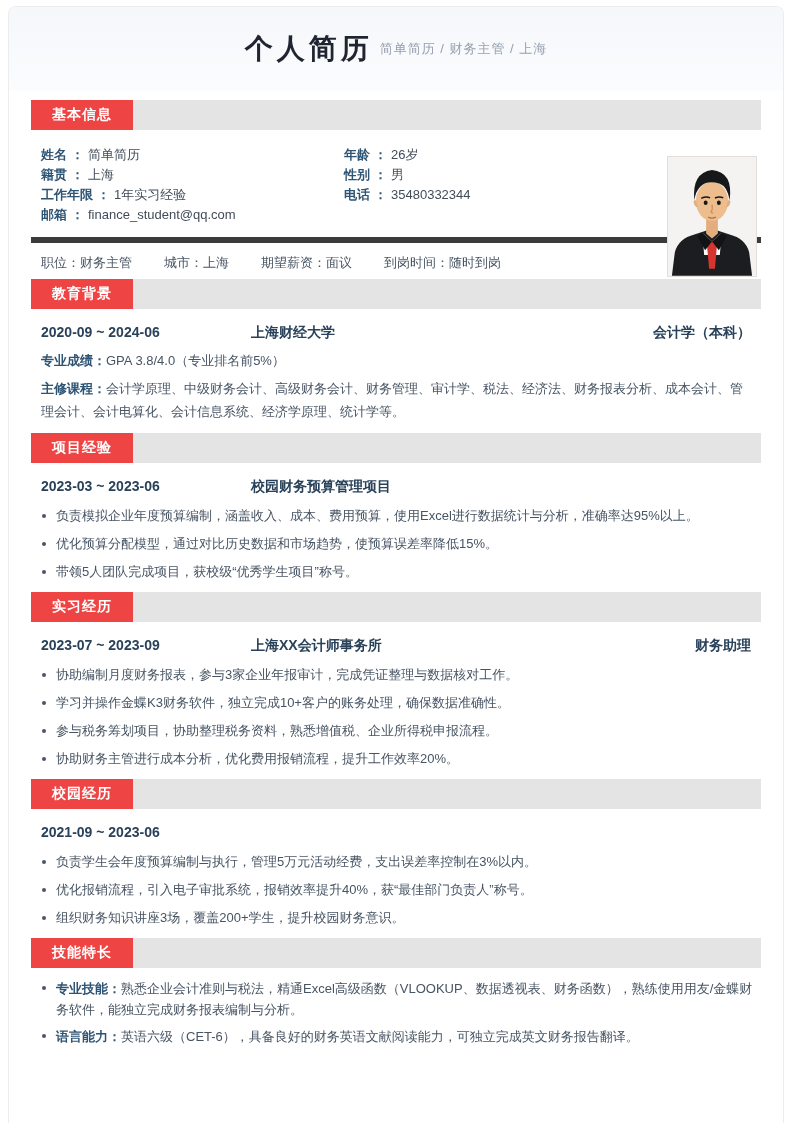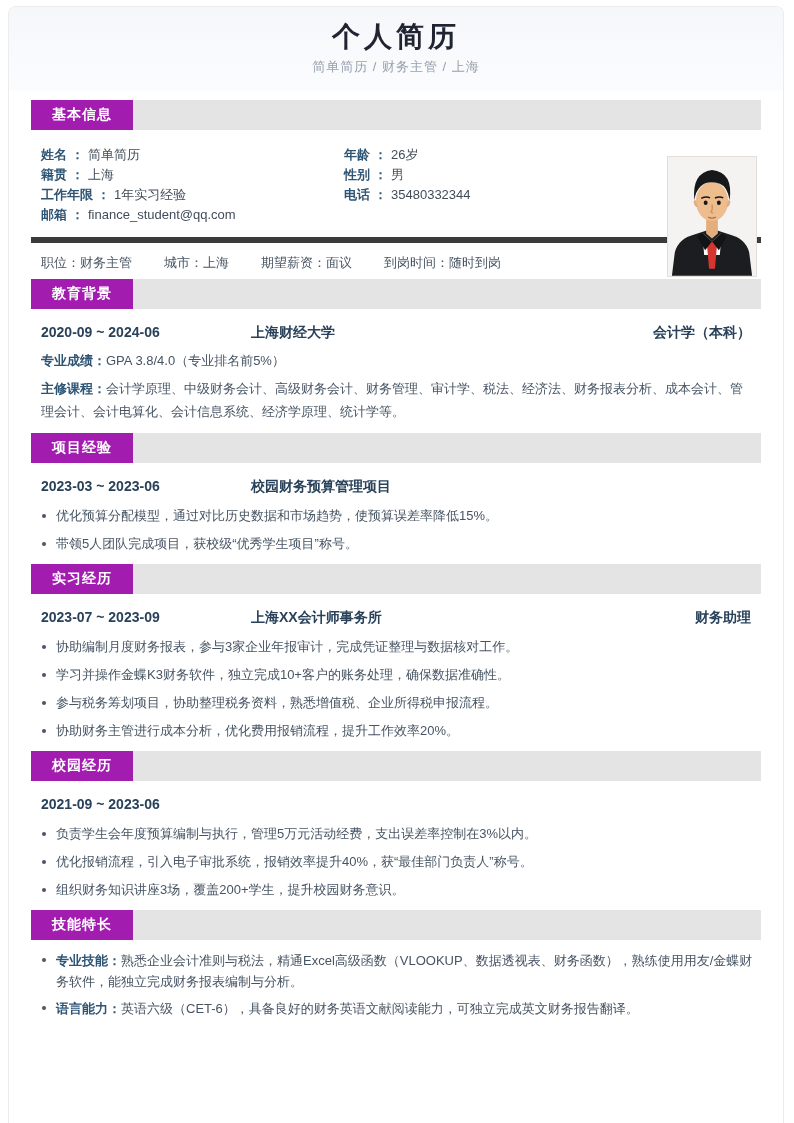--- a/index.html
+++ b/index.html
@@ -2,27 +2,27 @@
 <html><head>
 <meta charset="utf-8">
 <style>
   html,body{margin:0;padding:0;width:794px;height:1123px;background:#ffffff;
     font-family:"Liberation Sans","DejaVu Sans",sans-serif;}
   .page{position:absolute;left:8px;top:6px;width:776px;height:1117px;
     background:#fff;border:1px solid #ececec;border-bottom:none;
     border-radius:8px 8px 0 0;overflow:hidden;box-sizing:border-box;}
   
   .resume-header{height:84px;background:linear-gradient(180deg,#f5f7fa 0%,#fbfcfe 100%);
-    display:flex;flex-direction:column;align-items:center;justify-content:center;gap:7px;}
+    display:flex;flex-direction:row;align-items:center;justify-content:center;gap:7px;}
   .title{font-size:28px;font-weight:bold;letter-spacing:4px;color:#1f2430;margin:0;line-height:1;}
   .subtitle{font-size:13px;color:#96a0ae;letter-spacing:1px;}
   
   .content{padding:9px 22px 0;}
   .sec-hdr{background:#e4e4e4;height:30px;}
-  .sec-box{display:inline-flex;align-items:center;height:30px;background:#a21caf;
+  .sec-box{display:inline-flex;align-items:center;height:30px;background:#ef4444;
     color:#ffffff;padding:0 21px;font-size:14px;font-weight:bold;letter-spacing:1px;}
   
   .basic{position:relative;}
   .fields{display:grid;grid-template-columns:303px 1fr;
     margin:15px 0 0;padding:0 10px 0 10px;margin-right:118px;}
   .field{height:20px;line-height:20px;font-size:13px;color:#414c59;white-space:nowrap;}
   .lbl{color:#2e5474;font-weight:bold;}
   .lbl.wide::after{content:"：";font-weight:bold;color:#2e5474;margin:0 4px 0 4px;}
   .photo{position:absolute;right:4px;top:11px;width:90px;height:121px;
     border:1px solid #e2dfdb;box-sizing:border-box;background:#f4f3f1;}
@@ -136,20 +136,21 @@
 
     <div class="sec-hdr mt10">
       <span class="sec-box">项目经验</span>
     </div>
     <div class="row3">
       <span class="l">2023-03 ~ 2023-06</span>
       <span class="c">校园财务预算管理项目</span>
       <span class="r"></span>
     </div>
     <ul class="blist">
+      <li>负责模拟企业年度预算编制，涵盖收入、成本、费用预算，使用Excel进行数据统计与分析，准确率达95%以上。</li>
       <li>优化预算分配模型，通过对比历史数据和市场趋势，使预算误差率降低15%。</li>
       <li>带领5人团队完成项目，获校级“优秀学生项目”称号。</li>
     </ul>
 
     <div class="sec-hdr mt10">
       <span class="sec-box">实习经历</span>
     </div>
     <div class="row3">
       <span class="l">2023-07 ~ 2023-09</span>
       <span class="c">上海XX会计师事务所</span>

